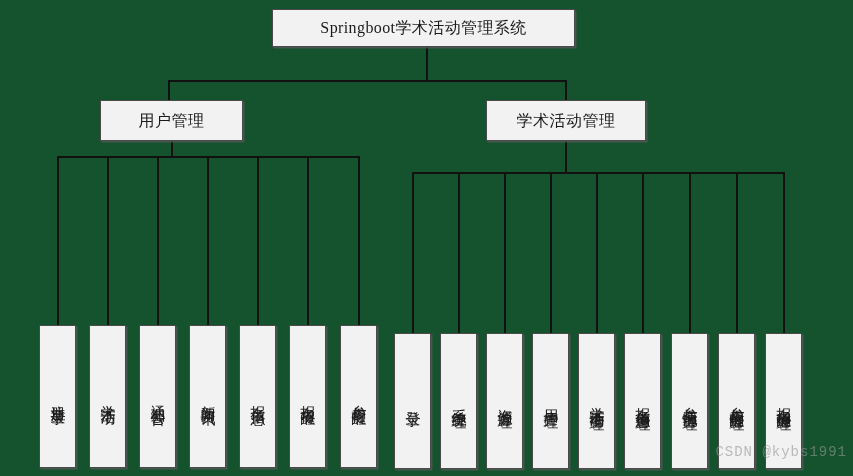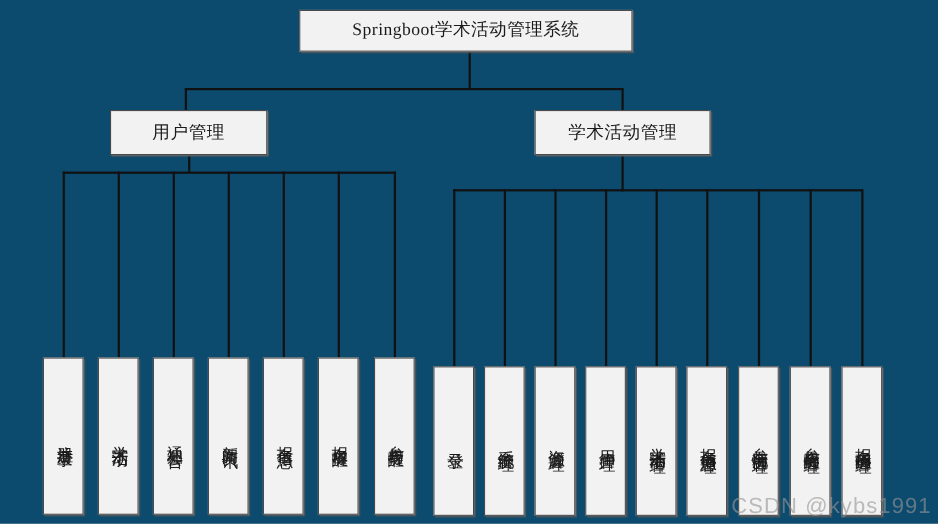--- a/index.html
+++ b/index.html
@@ -11,21 +11,21 @@
     width: 853px;
     height: 476px;
     background: #f1f1f1;
     font-family: "Liberation Serif", "DejaVu Serif", serif;
     overflow: hidden;
   }
   #diagram {
     position: relative;
     width: 853px;
     height: 476px;
-    background: #0c4a6e;
+    background: #14532d;
   }
 
   
   .node {
     position: absolute;
     box-sizing: border-box;
     background: #f2f2f2;
     border: 1px solid #4a4a4a;
     box-shadow: 1.5px 1.5px 0 rgba(90,90,90,0.75);
     display: flex;
@@ -77,23 +77,23 @@
     position: absolute;
     background: #111;
   }
   .ln.h { height: 1.6px; }
   .ln.v { width: 1.6px; }
 
   
   #watermark {
     position: absolute;
     right: 6px;
-    bottom: 4px;
-    font-family: Liberation Sans, sans-serif;
-    font-size: 20px;
+    bottom: 16px;
+    font-family: Liberation Mono, monospace;
+    font-size: 14px;
     color: rgba(150,150,150,0.62);
     letter-spacing: 1px;
     user-select: none;
     pointer-events: none;
     white-space: nowrap;
   }
 </style>
 </head>
 <body>
 

